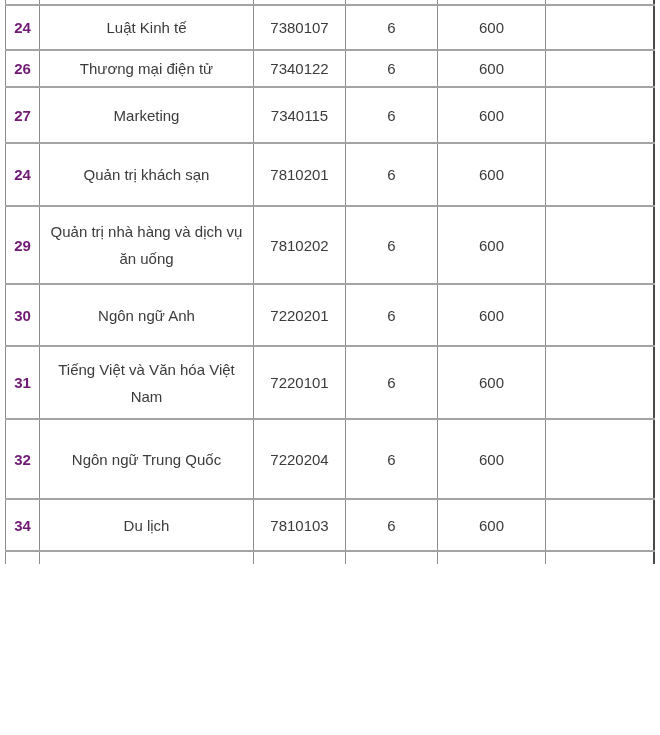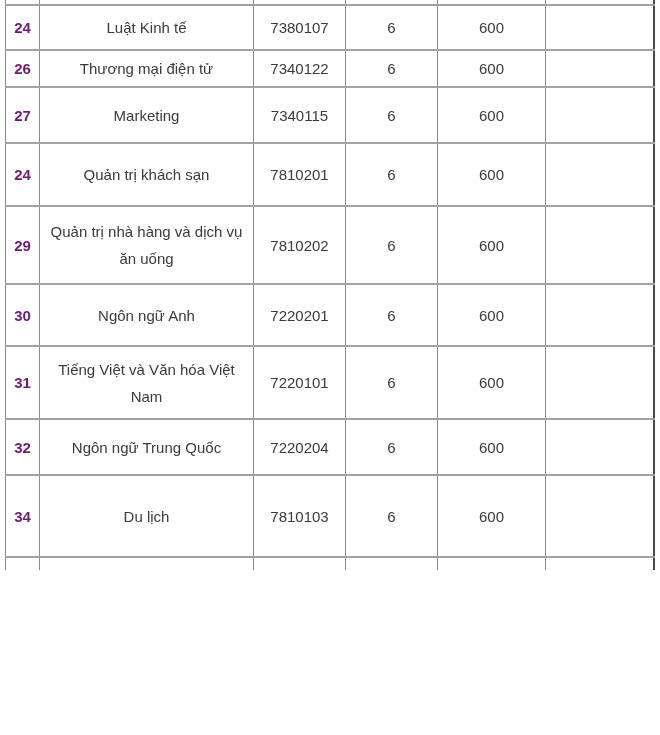--- a/index.html
+++ b/index.html
@@ -52,23 +52,23 @@
   tr.partial-bottom td { border-bottom: none; height: 12px; padding: 0; }
 
   tr.r24 { height: 45px; }
   tr.r25 { height: 73px; }
   tr.r26 { height: 37px; }
   tr.r27 { height: 56px; }
   tr.r28 { height: 63px; }
   tr.r29 { height: 78px; }
   tr.r30 { height: 62px; }
   tr.r31 { height: 73px; }
-  tr.r32 { height: 56px; }
+  tr.r32 { height: 80px; }
   tr.r33 { height: 75px; }
-  tr.r34 { height: 82px; }
+  tr.r34 { height: 52px; }
 </style>
 </head>
 <body>
 
 <div class="page">
   <div class="table-wrap">
     <table class="majors">
       <colgroup>
         <col class="c-no">
           <col class="c-name">

